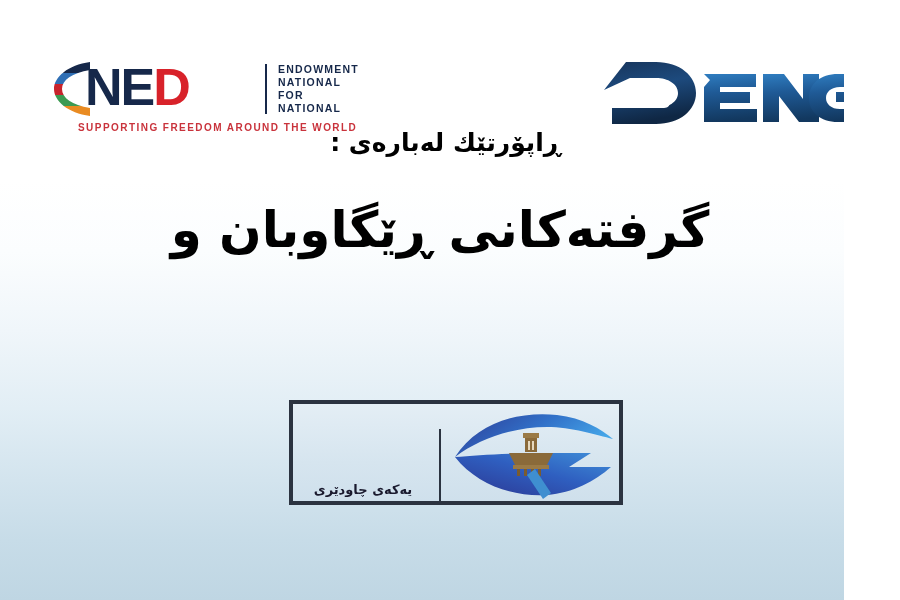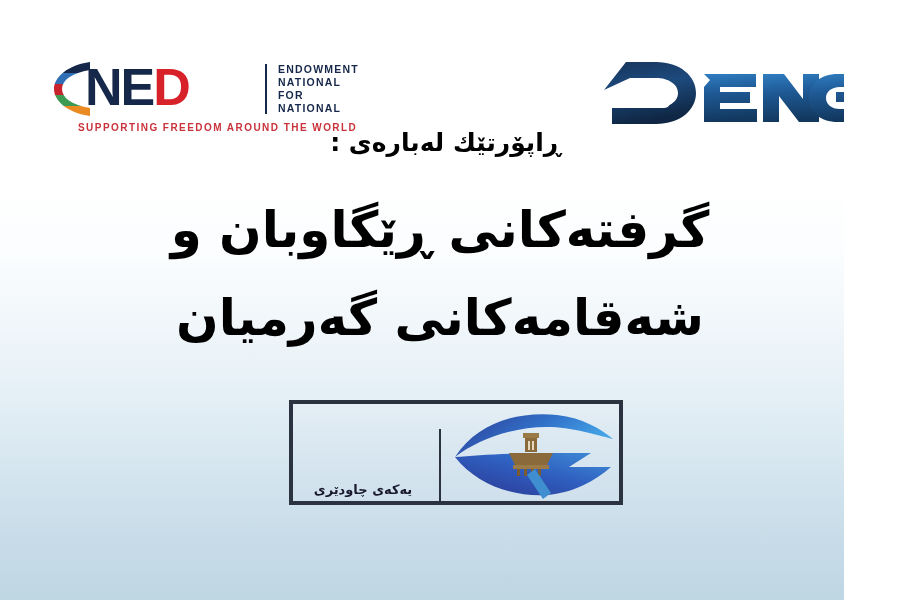--- a/index.html
+++ b/index.html
@@ -243,21 +243,20 @@
       <path d="M258,31 L240,31 C231,31 226,36 226,42 C226,48 231,53 240,53 L244,53 L244,46
                L236,46 L236,36 L260,36 L260,66 L238,66 C220,66 209,56 209,42 C209,28 220,18 238,18
                L258,18 Z" transform="translate(0,0)" fill="url(#egrad)"></path>
     </svg>
   </div>
 
   <div id="report-subtitle">ڕاپۆرتێك لەبارەی :</div>
 
   <div id="main-title">
     <span class="title-line">گرفتەکانی ڕێگاوبان و</span>
-    <span class="title-line">شەقامەکانی گەرمیان</span>
   </div>
 
   <div id="unit-logo-box">
 
     <svg id="unit-eye" viewBox="0 0 168 96">
       <defs>
         <linearGradient id="eyeTop" x1="0" y1="0" x2="1" y2="0.4">
           <stop offset="0%" stop-color="#2e3a93"></stop>
           <stop offset="55%" stop-color="#3170c8"></stop>
           <stop offset="100%" stop-color="#45a6e8"></stop>

